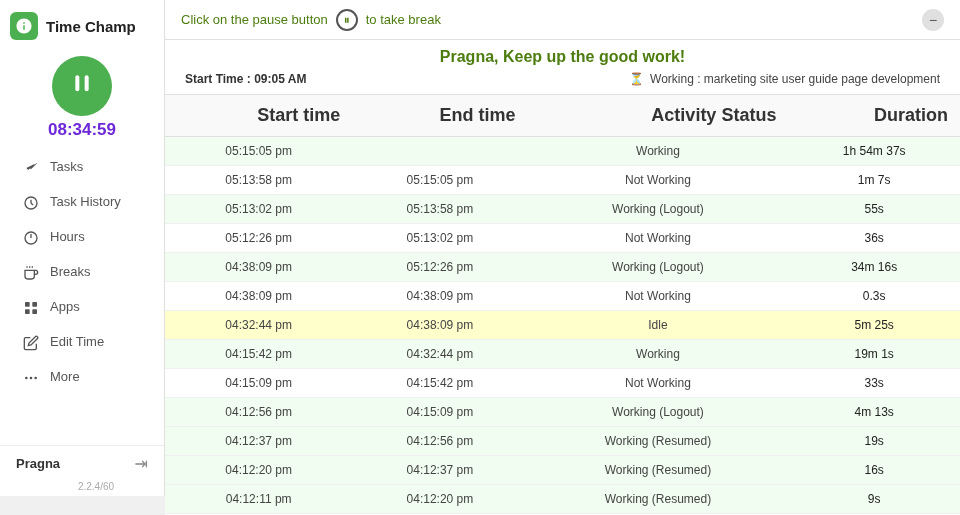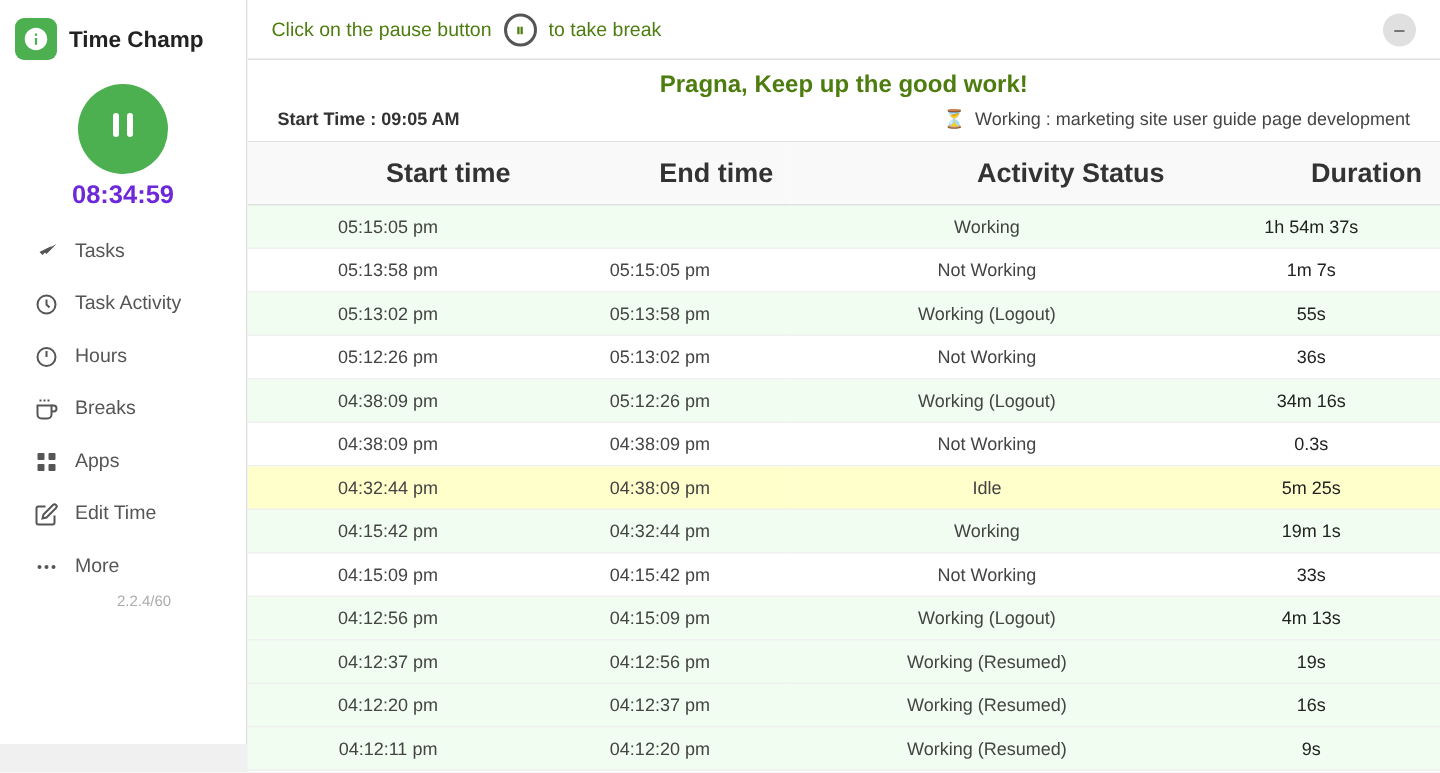--- a/index.html
+++ b/index.html
@@ -212,21 +212,21 @@
         </span>
       <span>Tasks</span>
     </div>
       <div class="sidebar-item">
       <span class="icon">
           <svg viewBox="0 0 24 24" width="16" height="16" fill="none" stroke="currentColor" stroke-width="2">
             <circle cx="12" cy="12" r="9"></circle>
             <polyline points="12 7 12 12 15 15"></polyline>
           </svg>
         </span>
-      <span>Task Activity</span>
+      <span>Task History</span>
     </div>
       <div class="sidebar-item">
       <span class="icon">
           <svg viewBox="0 0 24 24" width="16" height="16" fill="none" stroke="currentColor" stroke-width="2">
             <circle cx="12" cy="12" r="9"></circle>
             <line x1="12" y1="6" x2="12" y2="12"></line>
           </svg>
         </span>
       <span>Hours</span>
     </div>
@@ -267,20 +267,24 @@
           <svg viewBox="0 0 24 24" width="16" height="16" fill="currentColor">
             <circle cx="5" cy="12" r="2"></circle>
             <circle cx="12" cy="12" r="2"></circle>
             <circle cx="19" cy="12" r="2"></circle>
           </svg>
         </span>
       <span>More</span>
     </div>
     </nav>
 
+  <div class="sidebar-bottom">
+    <span class="sidebar-user">Pragna</span>
+    <span style="font-size:16px; color:#888; cursor:pointer;">⇥</span>
+  </div>
   <div class="sidebar-version" style="padding-bottom:4px;">2.2.4/60</div>
 </div>
 
 <div id="main">
 
   <div id="top-banner">
     <div id="banner-left">
       <span>Click on the pause button</span>
       <div class="pause-icon-inline"></div>
       <span>to take break</span>

